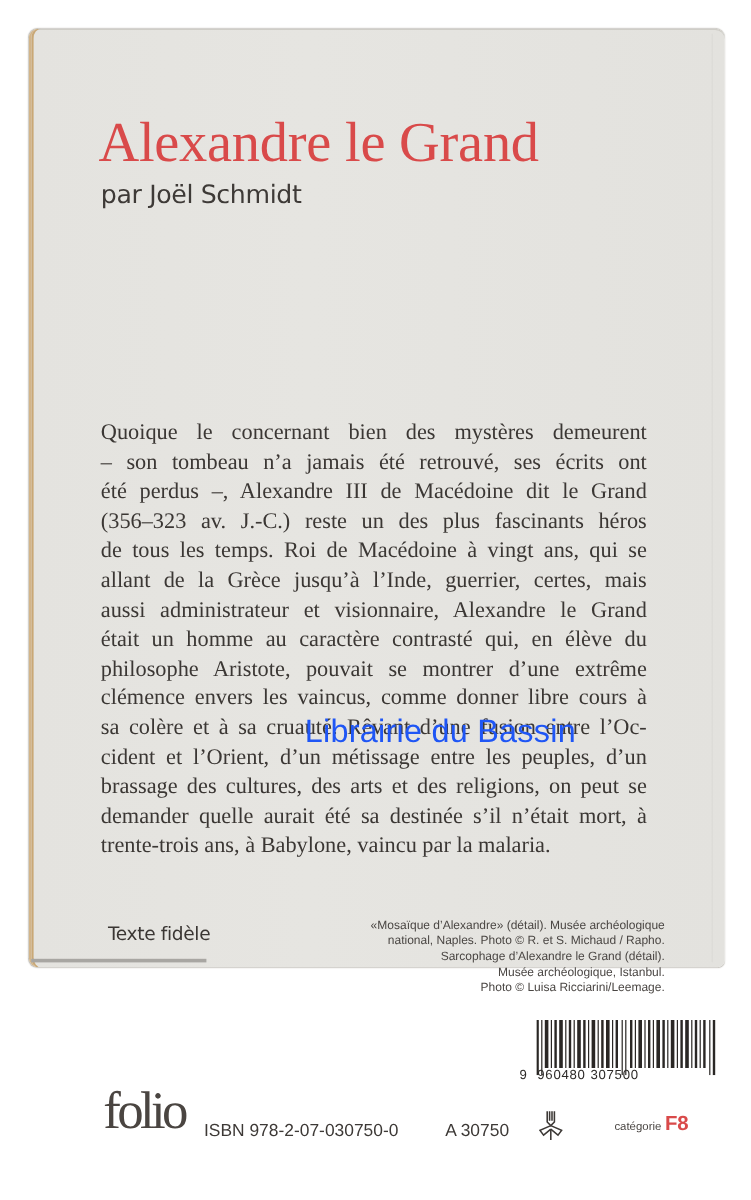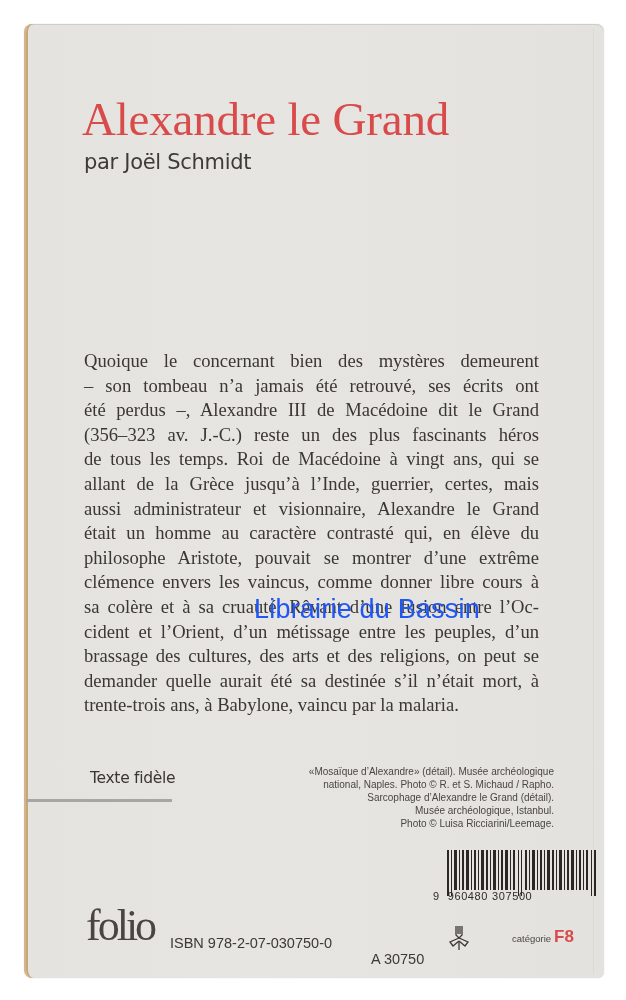--- a/index.html
+++ b/index.html
@@ -11,21 +11,21 @@
       width: 626px;
       height: 1000px;
       position: relative;
       overflow: hidden;
     }
     .book {
       position: absolute;
       left: 24px;
       top: 24px;
       width: 578px;
-      height: 954px;
+      height: 782px;
       background: linear-gradient(90deg, #e4e3df 0%, #e6e5e1 40%, #e3e2de 100%);
       border-radius: 8px 8px 6px 8px;
       box-shadow: inset 2px 0 0 #c9a876, inset 0 1px 0 #cfcdc7, 0 0 1px #bdbab3;
       border-left: 2px solid #d2b58a;
     }
     .book::after {
       content: "";
       position: absolute;
       right: 10px;
       top: 4px;
@@ -182,21 +182,20 @@
       white-space: nowrap;
     }
     .code {
       position: absolute;
       left: 345px;
       top: 911px;
       font-family: "Liberation Sans", "DejaVu Sans", sans-serif;
       font-size: 14.5px;
       color: #3d3936;
       white-space: nowrap;
-      margin-top: 16px;
     }
     .gallimard-logo {
       position: absolute;
       left: 420px;
       top: 900px;
       width: 26px;
       height: 28px;
     }
     .category {
       position: absolute;

